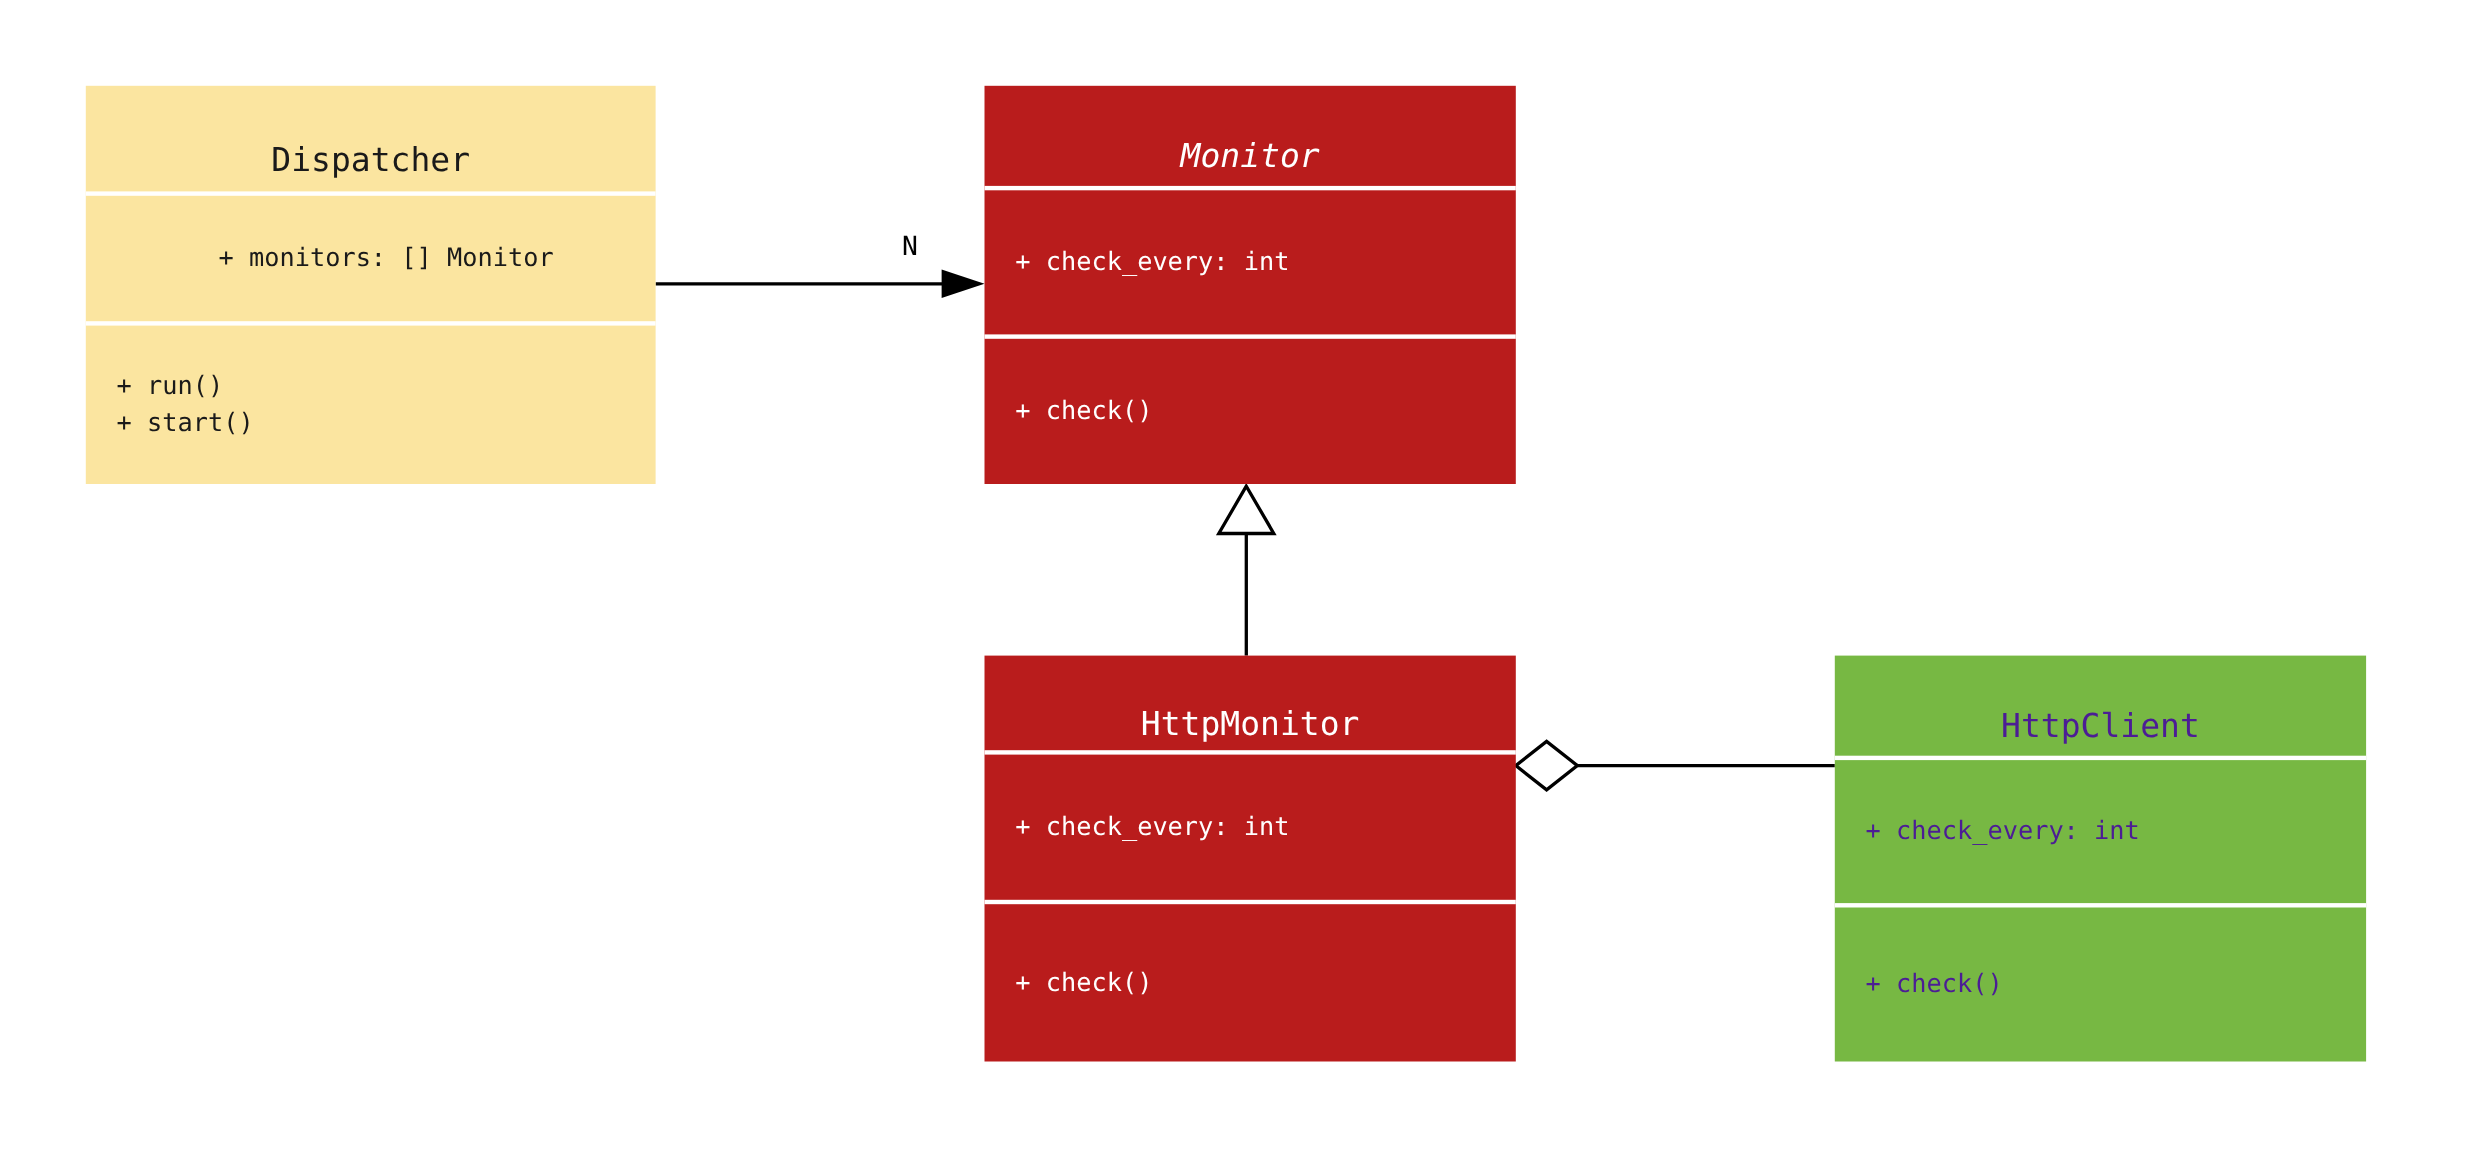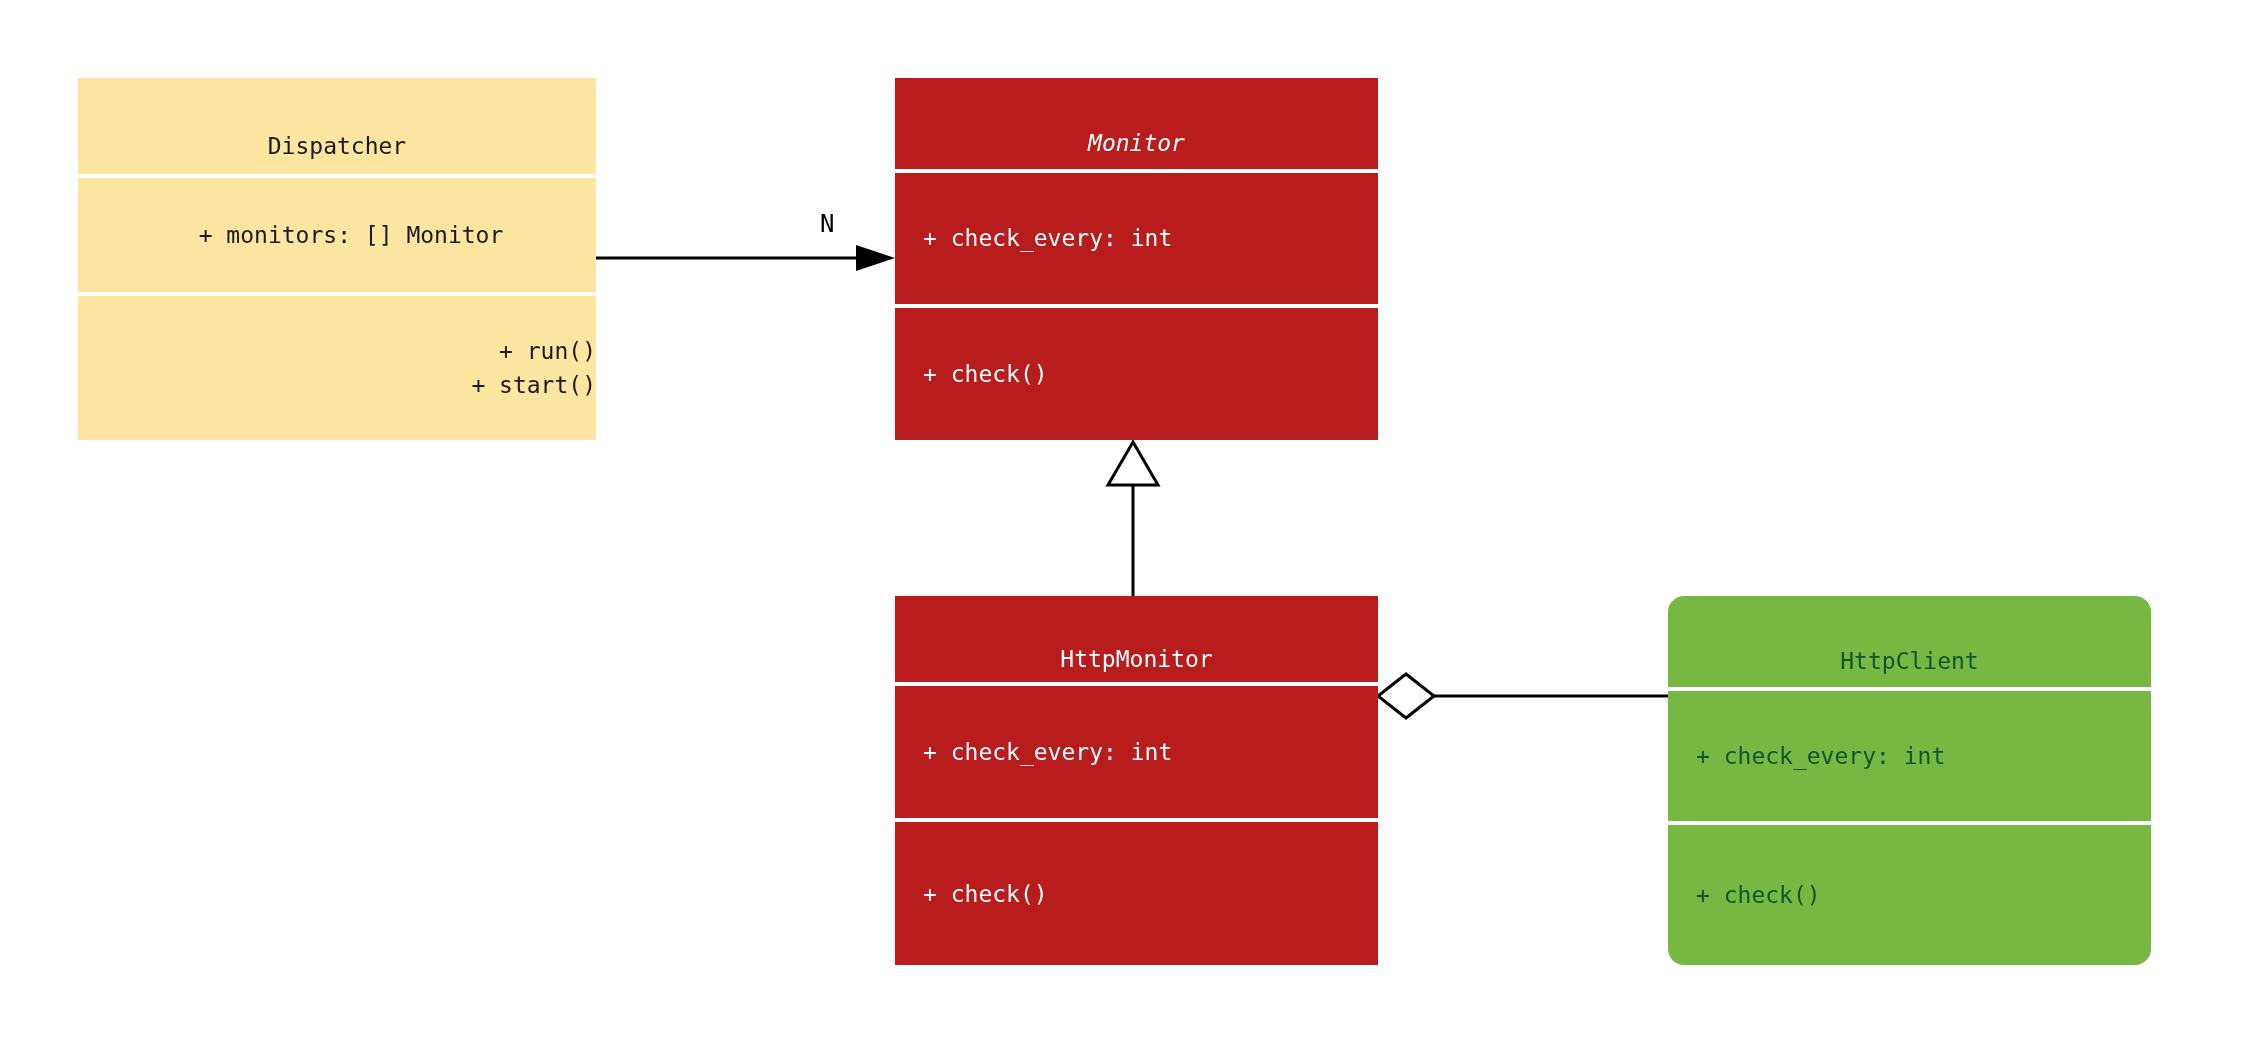--- a/index.html
+++ b/index.html
@@ -28,37 +28,37 @@
     justify-content: center;
     padding-left: 28px;
     font-size: 23px;
     line-height: 34px;
   }
   .uml-header {
     align-items: center;
     justify-content: center;
     padding-left: 0;
     text-align: center;
-    font-size: 23px;
+    font-size: 30px;
     margin-top: 40px;
   }
   .uml-section + .uml-section {
     border-top: 4px solid #ffffff;
   }
   
   .box-yellow { background: #FBE5A0; color: #1a1a1a; }
   
   .box-blue { background: #b91c1c; color: #ffffff; }
   
-  .box-green { background: #77B843; color: #14532d; border-radius: 16px; }
+  .box-green { background: #77B843; color: #4c1d95; }
 
   #class-dispatcher { left: 78px; top: 78px; width: 518px; height: 362px; }
   #class-dispatcher .uml-header { height: 57px; }
   #class-dispatcher .sec-attr   { height: 121px; align-items: center; }
-  #class-dispatcher .sec-meth   { height: 152px; align-items: flex-end; }
+  #class-dispatcher .sec-meth   { height: 152px; }
 
   #class-monitor { left: 895px; top: 78px; width: 483px; height: 362px; }
   #class-monitor .uml-header { height: 57px; }
   #class-monitor .sec-attr   { height: 152px; }
   #class-monitor .sec-meth   { height: 153px; }
 
   #class-httpmonitor { left: 895px; top: 596px; width: 483px; height: 369px; }
   #class-httpmonitor .uml-header { height: 51px; text-align: right; }
   #class-httpmonitor .sec-attr   { height: 150px; }
   #class-httpmonitor .sec-meth   { height: 162px; }

